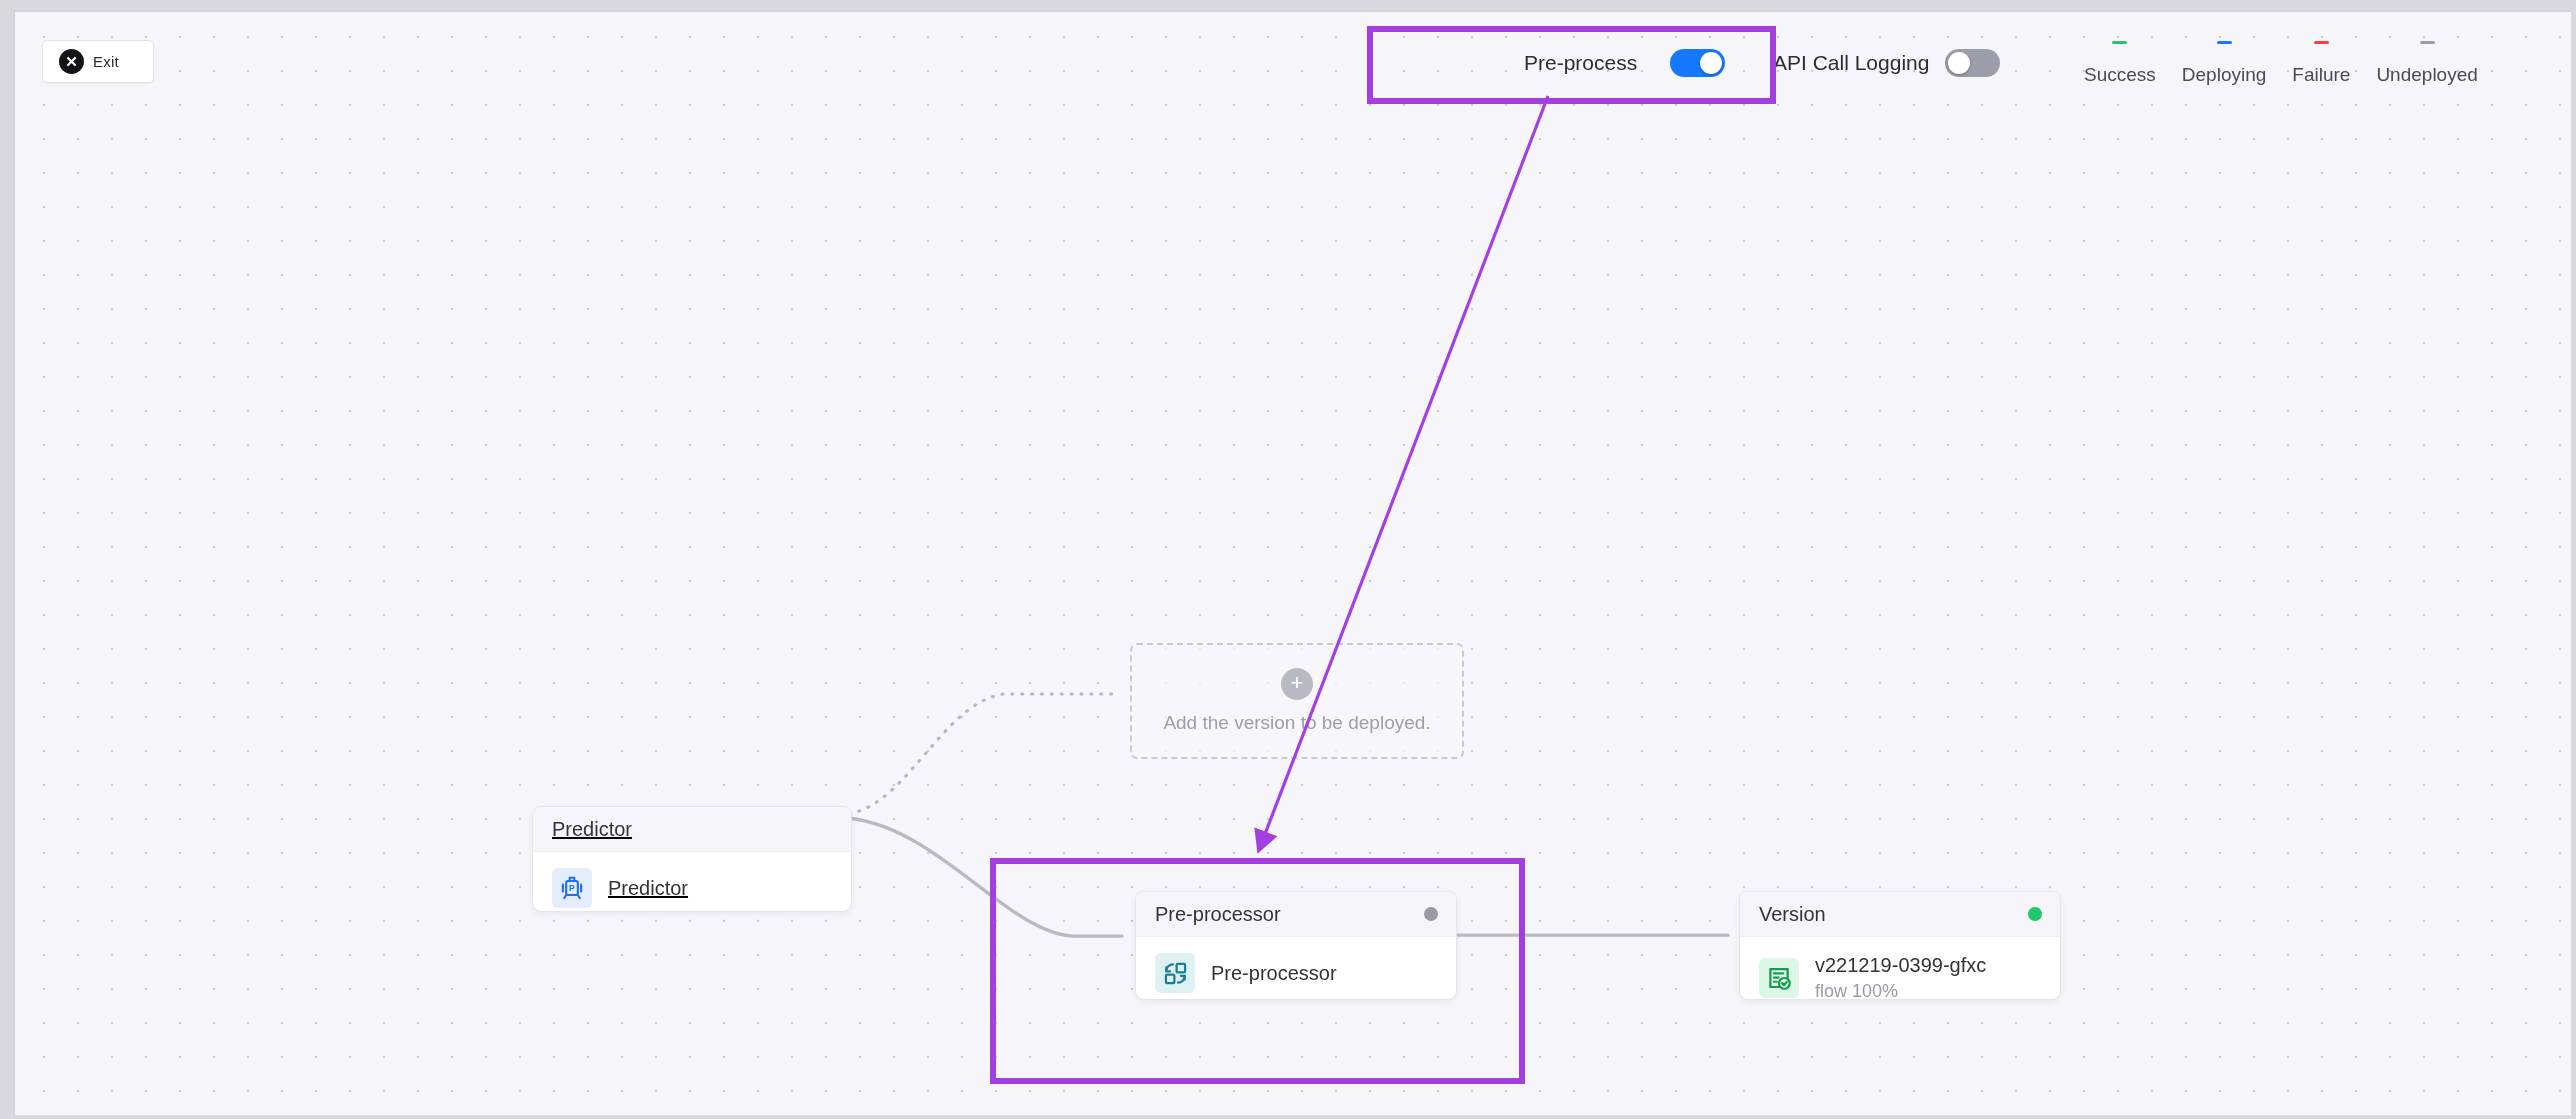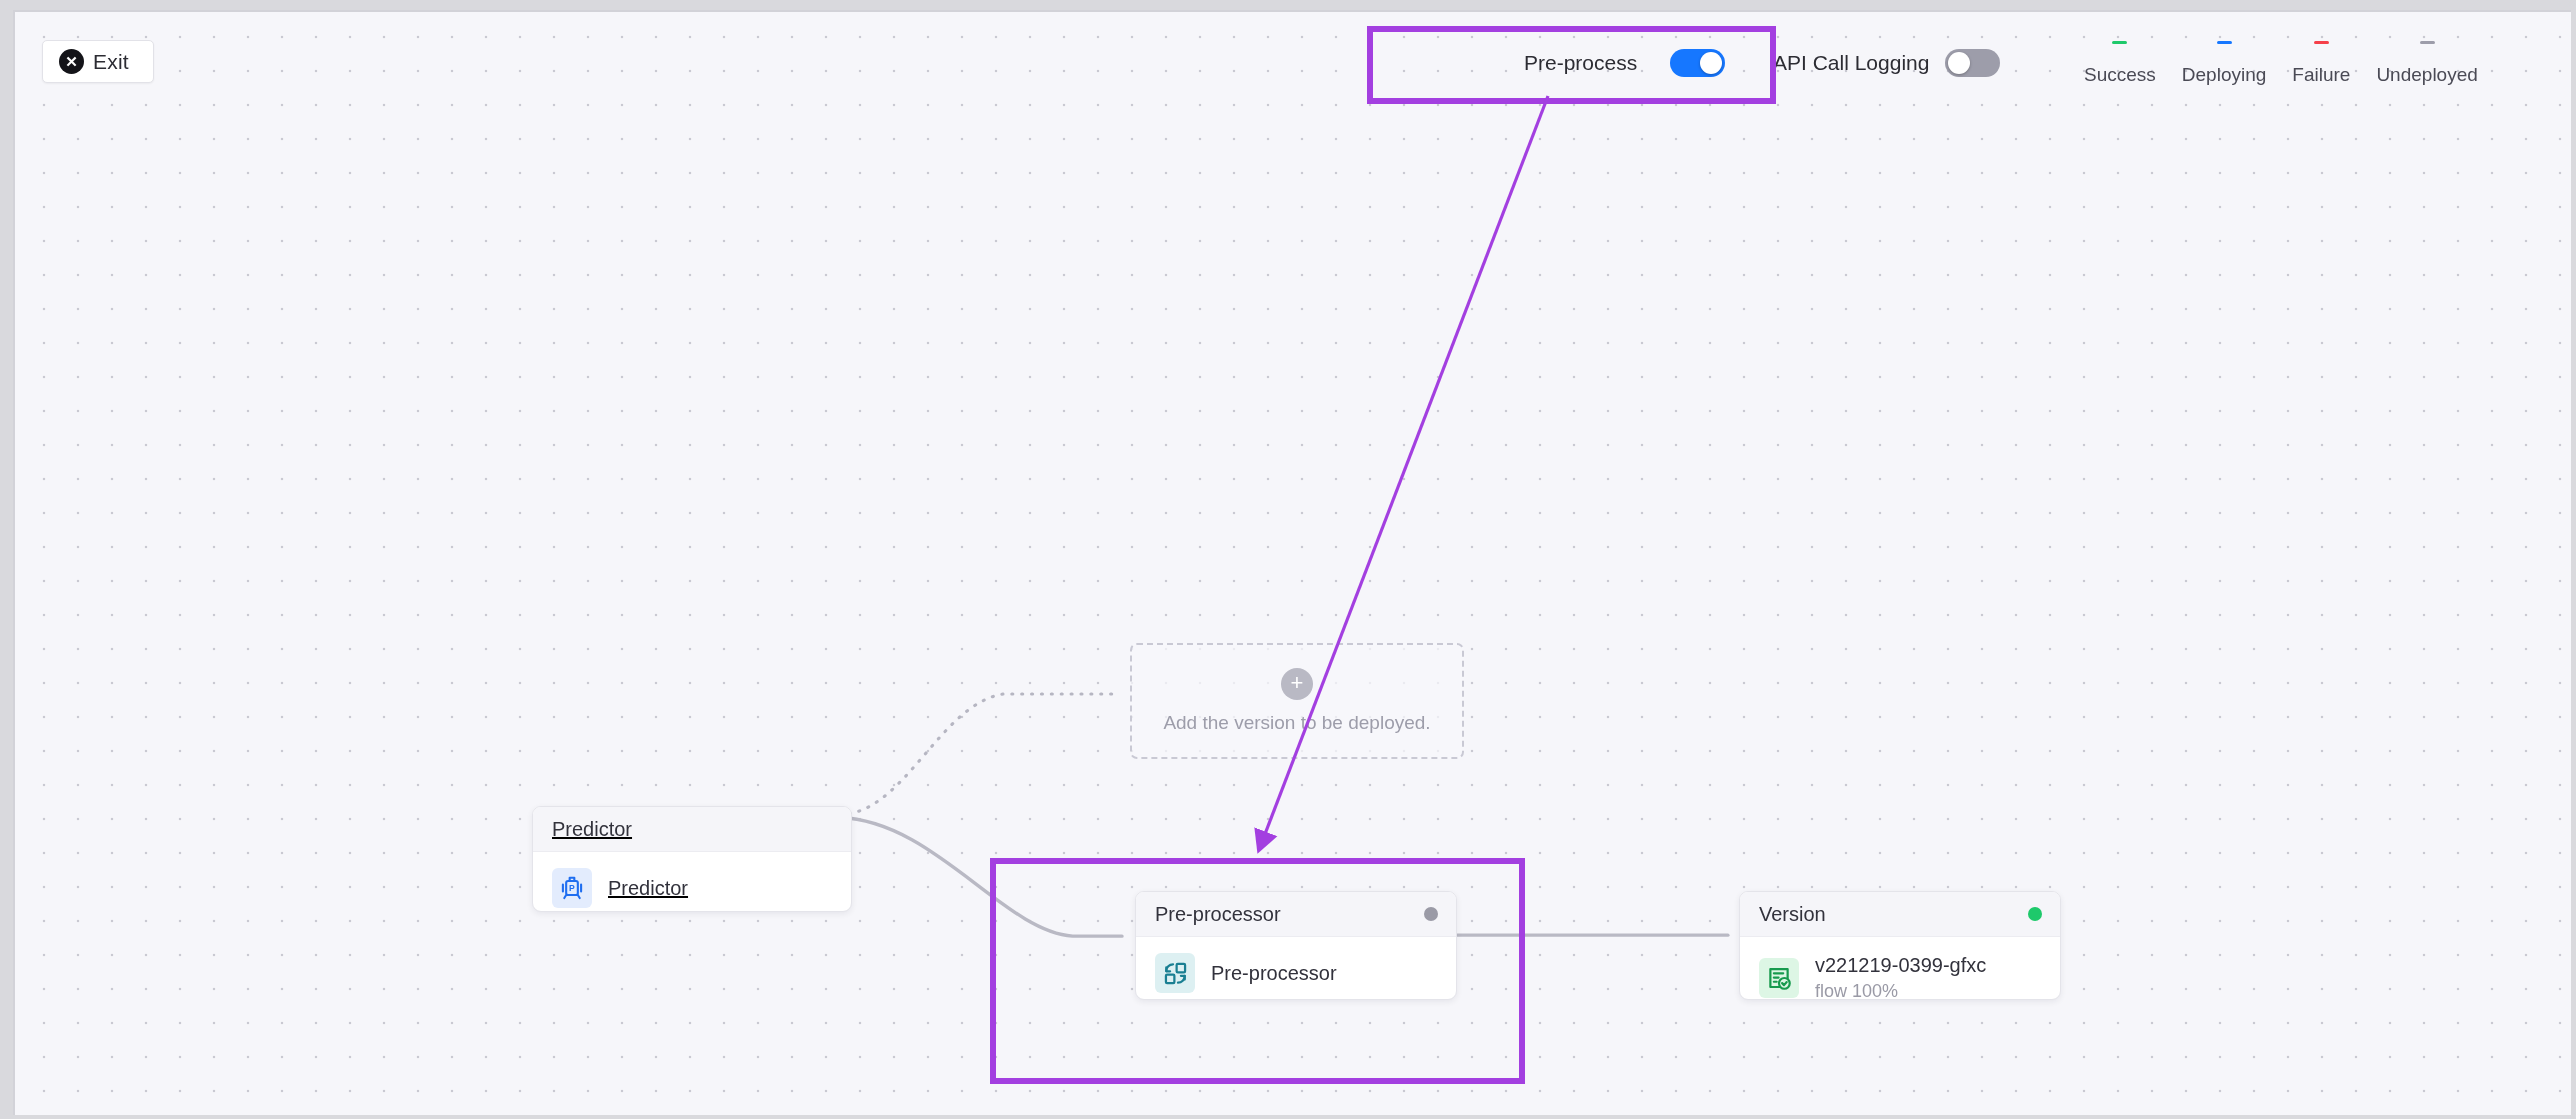--- a/index.html
+++ b/index.html
@@ -67,21 +67,21 @@
     border-radius: 50%;
     background: #141419;
     color: #ffffff;
     font-size: 15px;
     font-weight: bold;
     line-height: 25px;
     text-align: center;
     flex: none;
   }
   #exit-button .exit-label {
-    font-size: 21px;
+    font-size: 15px;
     color: #2c2c33;
     letter-spacing: 0.2px;
   }
 
   
   .topbar-control {
     position: absolute;
     display: flex;
     align-items: center;
     gap: 16px;

